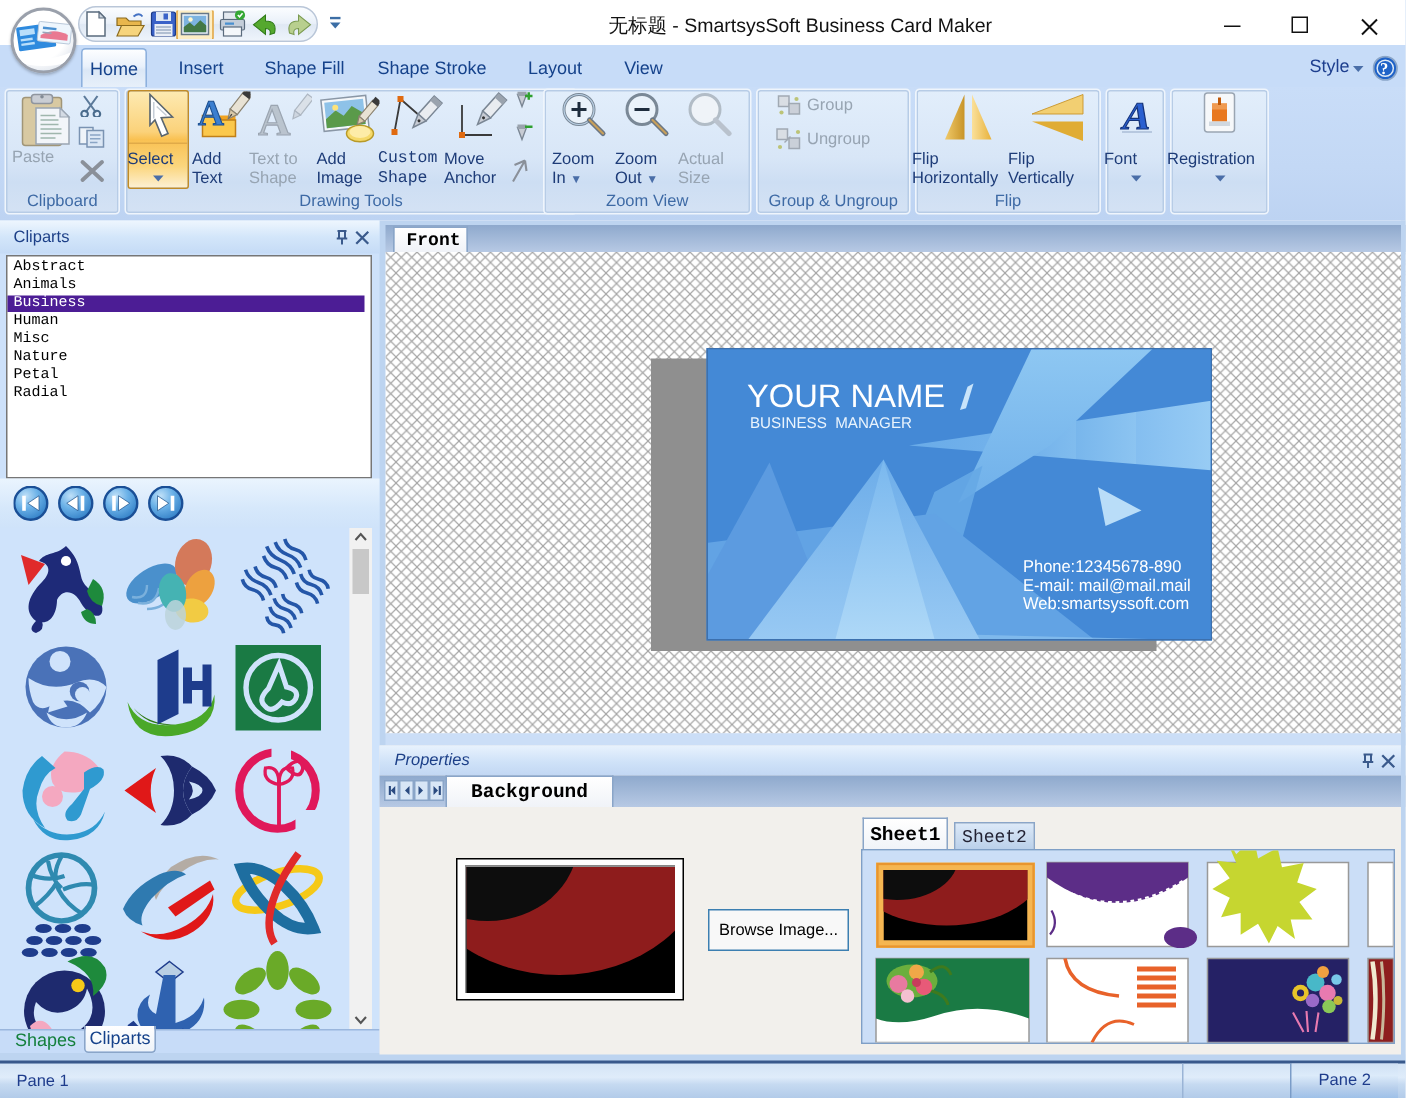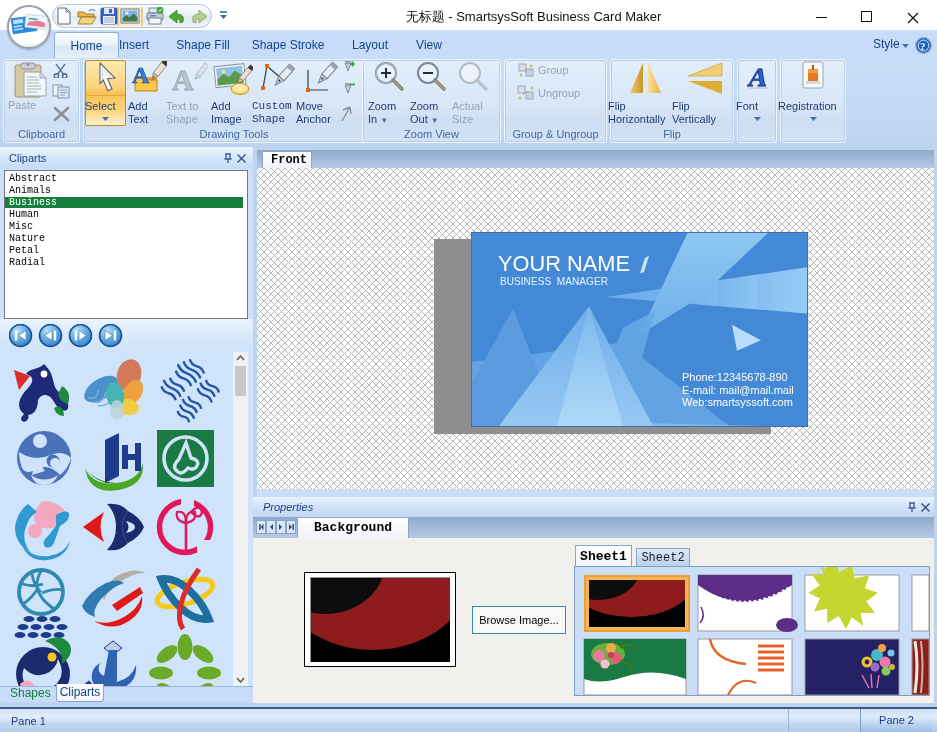--- a/index.html
+++ b/index.html
@@ -7,35 +7,35 @@
 
 #titlebar{left:0;top:0;width:937px;height:30px;background:#fff;}
 #appbtn{left:7px;top:5px;width:44px;height:44px;border-radius:50%;background:radial-gradient(circle at 40% 35%,#ffffff 55%,#e8ecf2 75%,#c9cfd8 100%);border:2px solid #9aa0ab;box-shadow:0 1px 2px rgba(0,0,0,.25);z-index:50;overflow:hidden;}
 #qat{left:52px;top:4px;width:160px;height:24px;border:1px solid #b9c6d8;border-radius:12px 12px 12px 12px;background:linear-gradient(#fbfdff,#e9f0f9 48%,#dfe8f4 52%,#eef4fb);}
 #title-text{left:130px;top:8px;width:807px;text-align:center;font-size:13px;color:#111;}
 
 .winbtn{top:14px;height:10px;color:#111;}
 
 #tabrow{left:0;top:30px;width:937px;height:28px;background:#c7dcf8;}
 .rtab{top:33px;height:25px;line-height:25px;font-size:12px;color:#15428b;text-align:center;}
-#tab-home{left:54px;top:32px;width:65px;height:26px;background:linear-gradient(#fdfeff,#eaf2fc 45%,#dcе9f8 50%,#e8f1fb);background:linear-gradient(#fdfeff,#e9f1fb 45%,#dbe7f6 55%,#e7f0fa);border:1px solid #8db0dd;border-bottom:none;border-radius:3px 3px 0 0;line-height:26px;font-size:12px;color:#15428b;text-align:center;}
+#tab-home{left:54px;top:32px;width:44px;height:26px;background:linear-gradient(#fdfeff,#eaf2fc 45%,#dcе9f8 50%,#e8f1fb);background:linear-gradient(#fdfeff,#e9f1fb 45%,#dbe7f6 55%,#e7f0fa);border:1px solid #8db0dd;border-bottom:none;border-radius:3px 3px 0 0;line-height:26px;font-size:12px;color:#15428b;text-align:center;}
 #style-area{left:873px;top:37px;width:40px;height:18px;font-size:12px;color:#1e3f8f;}
 
 #ribbon{left:0;top:58px;width:937px;height:89px;background:linear-gradient(#c9ddf8,#c3d8f5 60%,#bdd3f2);}
 .rgroup{top:59px;height:84px;border:1px solid #eff5fc;border-radius:3px;background:linear-gradient(#e2eefb,#d8e6f7 55%,#cddef3 75%,#d4e2f4);box-shadow:inset 0 0 0 1px #b7cce6;}
 .rgl{position:absolute;left:0;bottom:2px;width:100%;text-align:center;font-size:11px;color:#3e6aa5;}
 .blabel{position:absolute;width:100%;text-align:left;font-size:11px;color:#1e3c78;line-height:13px;}
 .blabel.dis{color:#97a4b2;}
 
 #mainbg{left:0;top:147px;width:937px;height:563px;background:#bdd4f0;}
 
 #lpanel{left:0;top:147px;width:253px;height:555px;background:#cde1fa;}
 #lphead{left:0;top:147px;width:253px;height:22px;background:linear-gradient(#eef6fe,#d3e6fa 50%,#c5dbf6);font-size:11px;color:#1d4088;line-height:22px;padding-left:9px;}
 #lplist{left:4px;top:170px;width:244px;height:149px;background:#fff;border:1px solid #767676;font-family:"Liberation Mono",monospace;font-size:10px;line-height:12px;color:#000;padding:2px 0 0 4px;}
-#lplist .sel{background:#15803d;color:#fff;margin-left:-4px;padding-left:4px;}
+#lplist .sel{background:#4c1d95;color:#fff;margin-left:-4px;padding-left:4px;}
 #navrow{left:0;top:319px;width:253px;height:33px;background:linear-gradient(#eaf4fe,#d6e8fb 60%,#cfe3fa);}
 #cliparts{left:0;top:352px;width:253px;height:334px;background:#cfe3fb;overflow:hidden;}
 #lscroll{left:233px;top:352px;width:15px;height:334px;background:#f1f1f1;}
 #ltabs{left:0;top:686px;width:253px;height:16px;background:#c7dcf8;border-top:1px solid #9ab6dd;font-size:12px;color:#15428b;}
 #ctabstrip{left:257px;top:150px;width:680px;height:18px;background:linear-gradient(#8ea9cd,#b7c9e4);}
 #fronttab{left:262px;top:151px;width:50px;height:17px;background:linear-gradient(#ffffff,#f0f3f8);border:1px solid #8aa5c8;border-bottom:none;font-family:"Liberation Mono",monospace;font-weight:bold;font-size:12px;line-height:17px;padding-left:8px;}
 #hatch{left:257px;top:168px;width:680px;height:321px;background:#fff;}
 #hscrollstrip{left:257px;top:489px;width:680px;height:8px;background:#cbdef7;}
 
 #cardshadow{left:434px;top:239px;width:337px;height:195px;background:#8f8f8f;}

